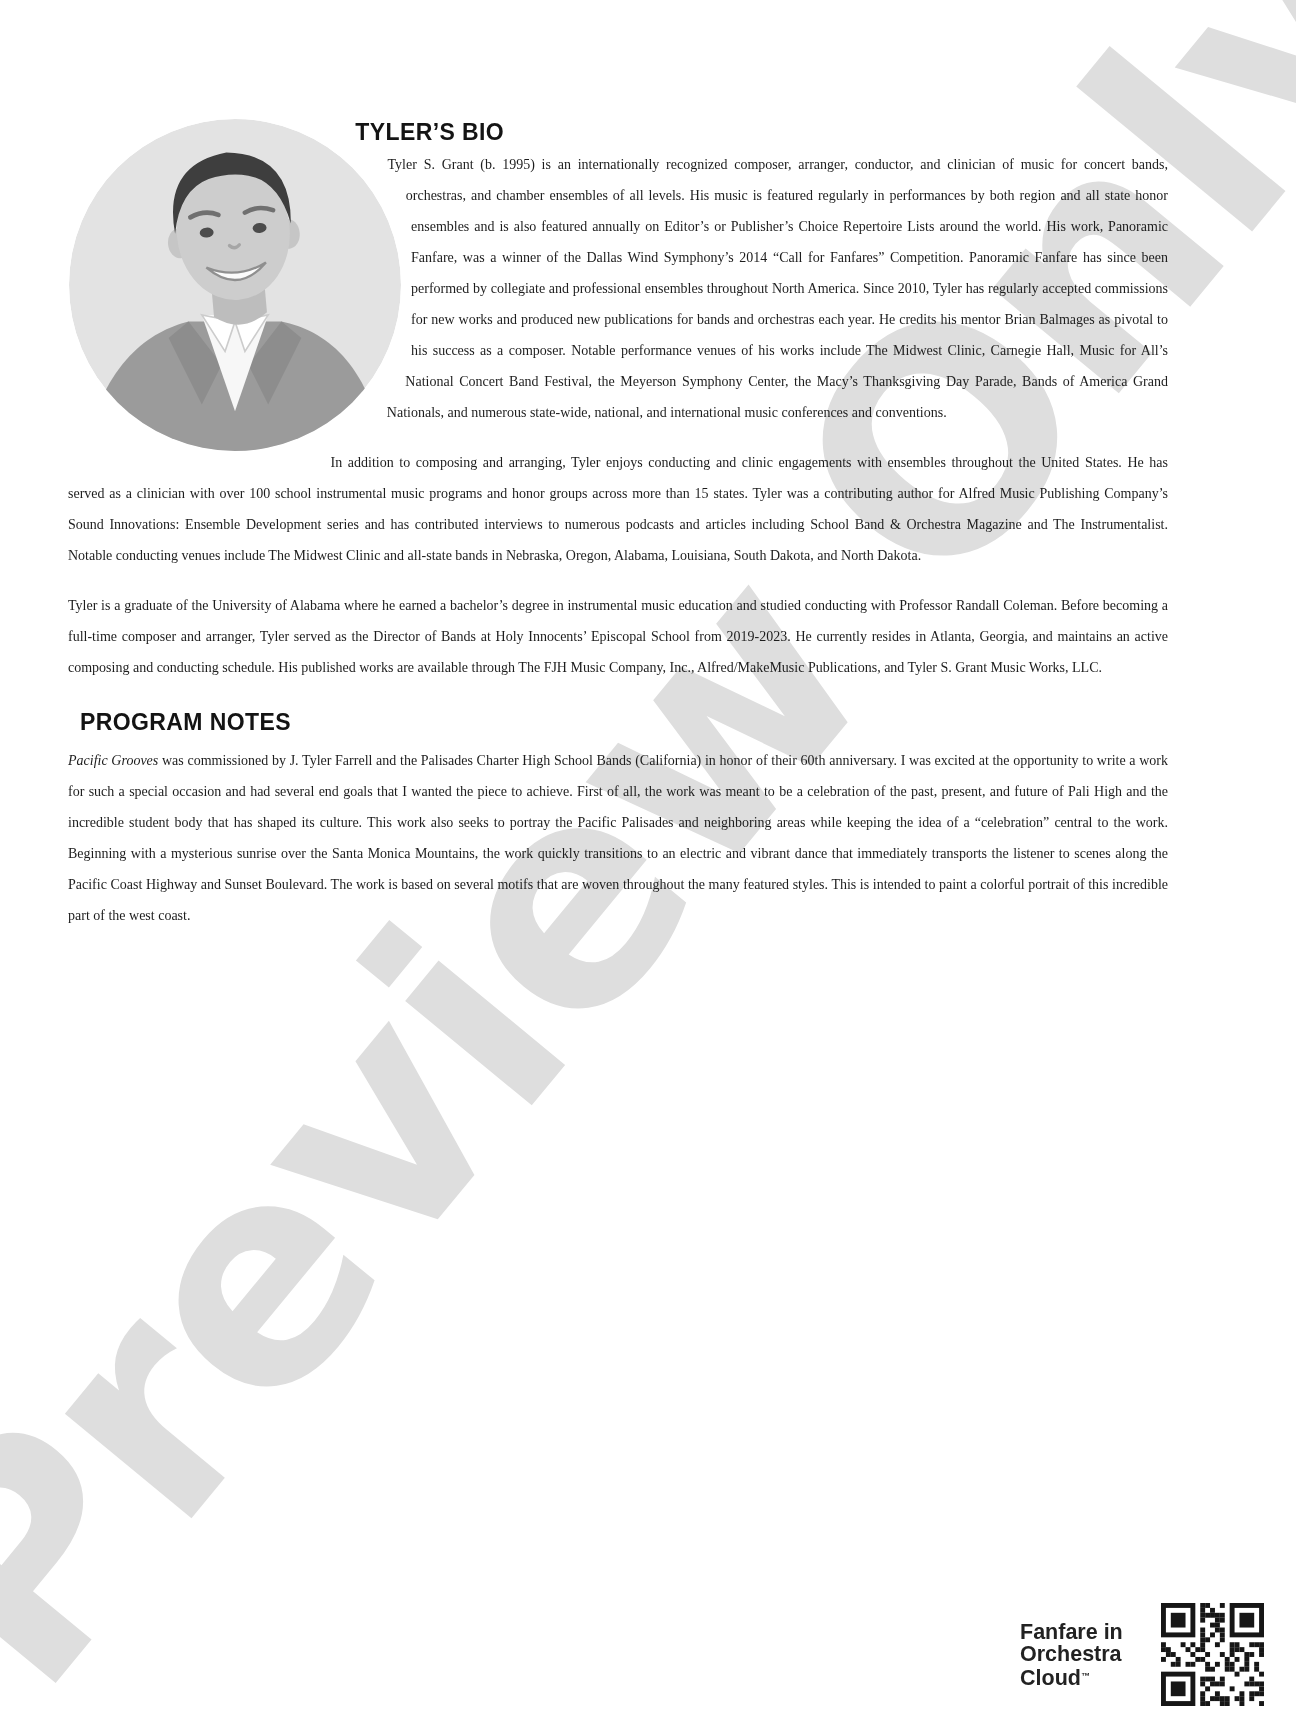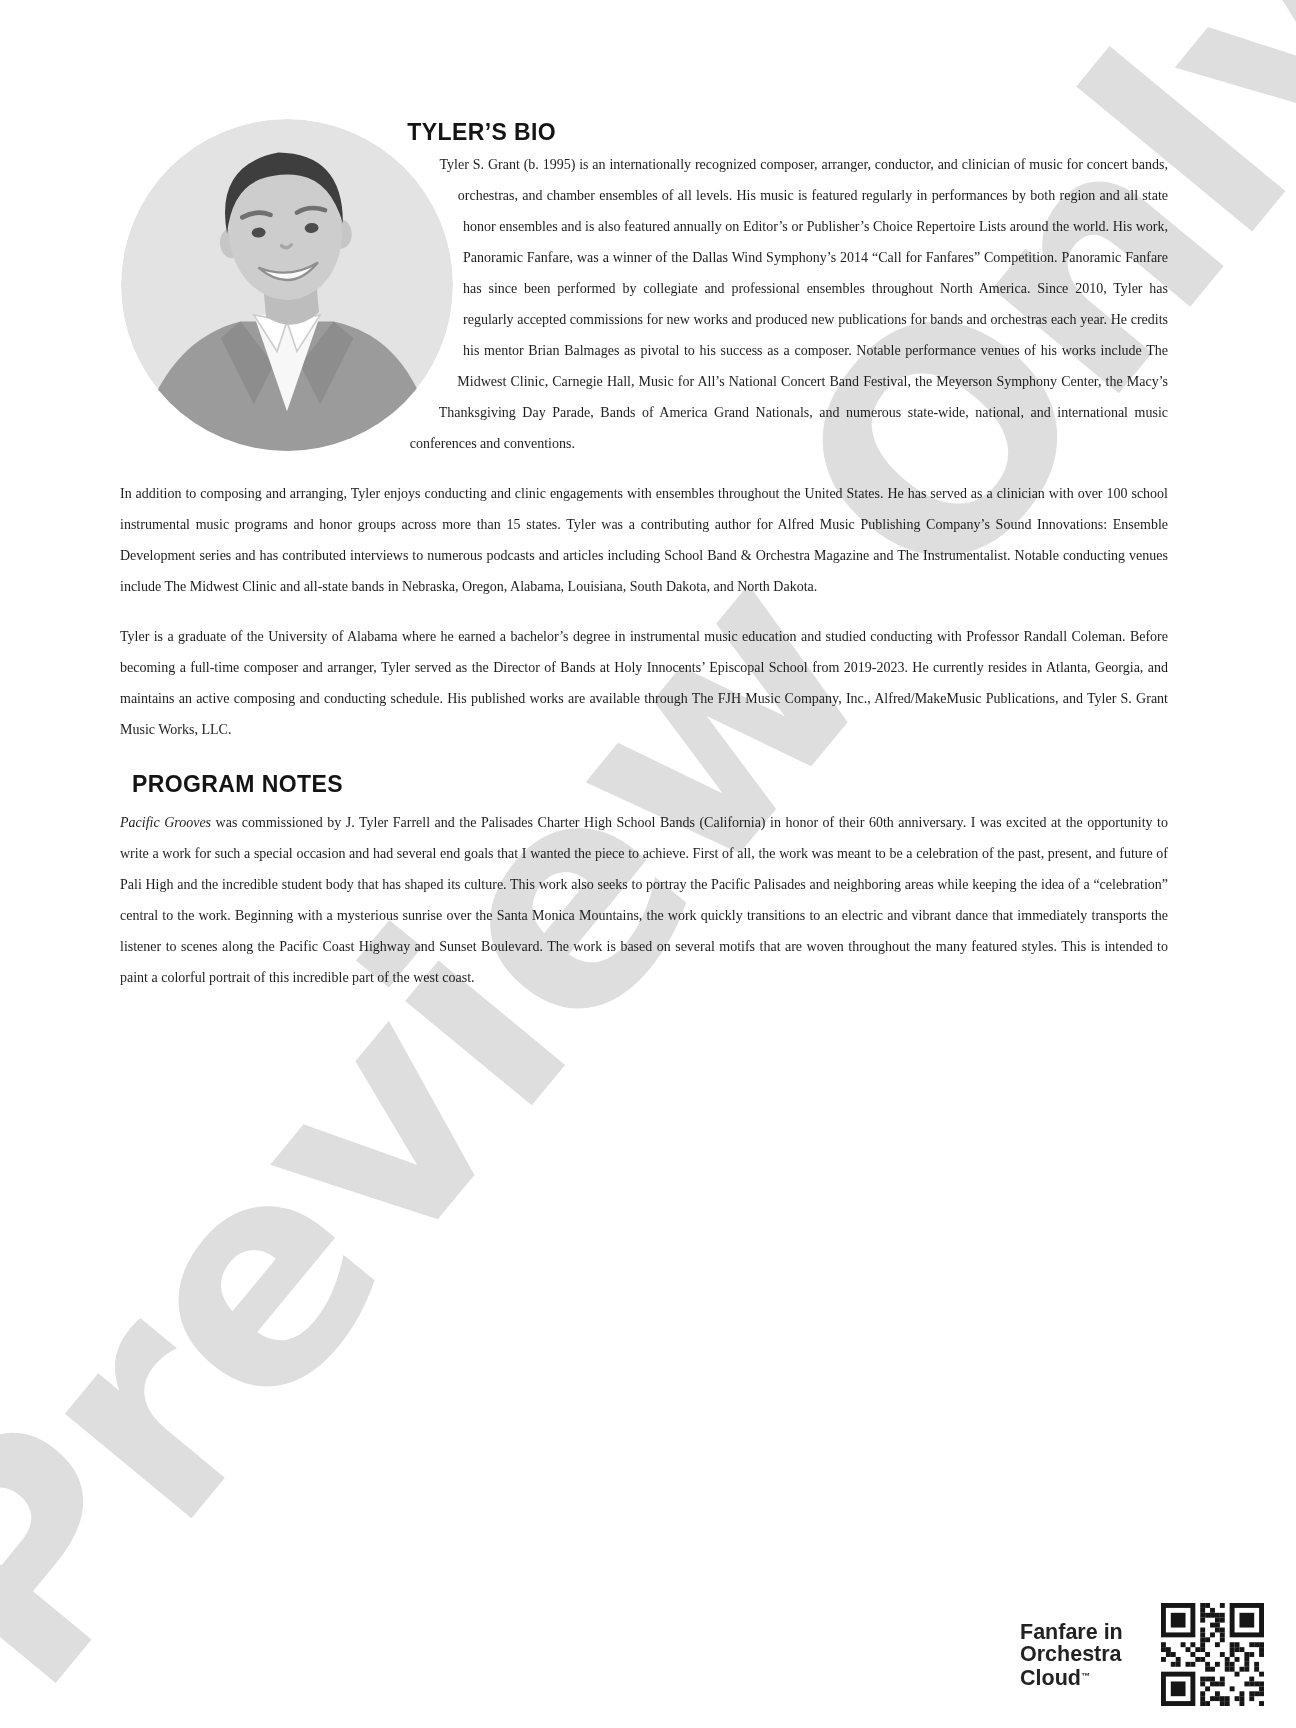--- a/index.html
+++ b/index.html
@@ -13,21 +13,21 @@
   .watermark{
     position:absolute;left:650px;top:800px;z-index:0;
     transform:translate(-50%,-50%) rotate(-50.5deg);
     font-family:"DejaVu Sans", sans-serif;font-weight:bold;
     font-size:300px;line-height:1;color:#dedede;white-space:nowrap;
     letter-spacing:-4px;user-select:none;pointer-events:none;
   }
 
   .content{
     position:relative;z-index:1;
-    padding:119px 128px 0 120px;
+    padding:119px 128px 0 68px;
     color:#1d1d1d;
   }
 
   .portrait{
     float:left;width:332px;height:332px;border-radius:50%;
     margin:0 10px 6px 1px;
     shape-outside:circle(50%);shape-margin:13px;
     overflow:hidden;
   }
   .portrait svg{display:block;width:100%;height:100%;}

